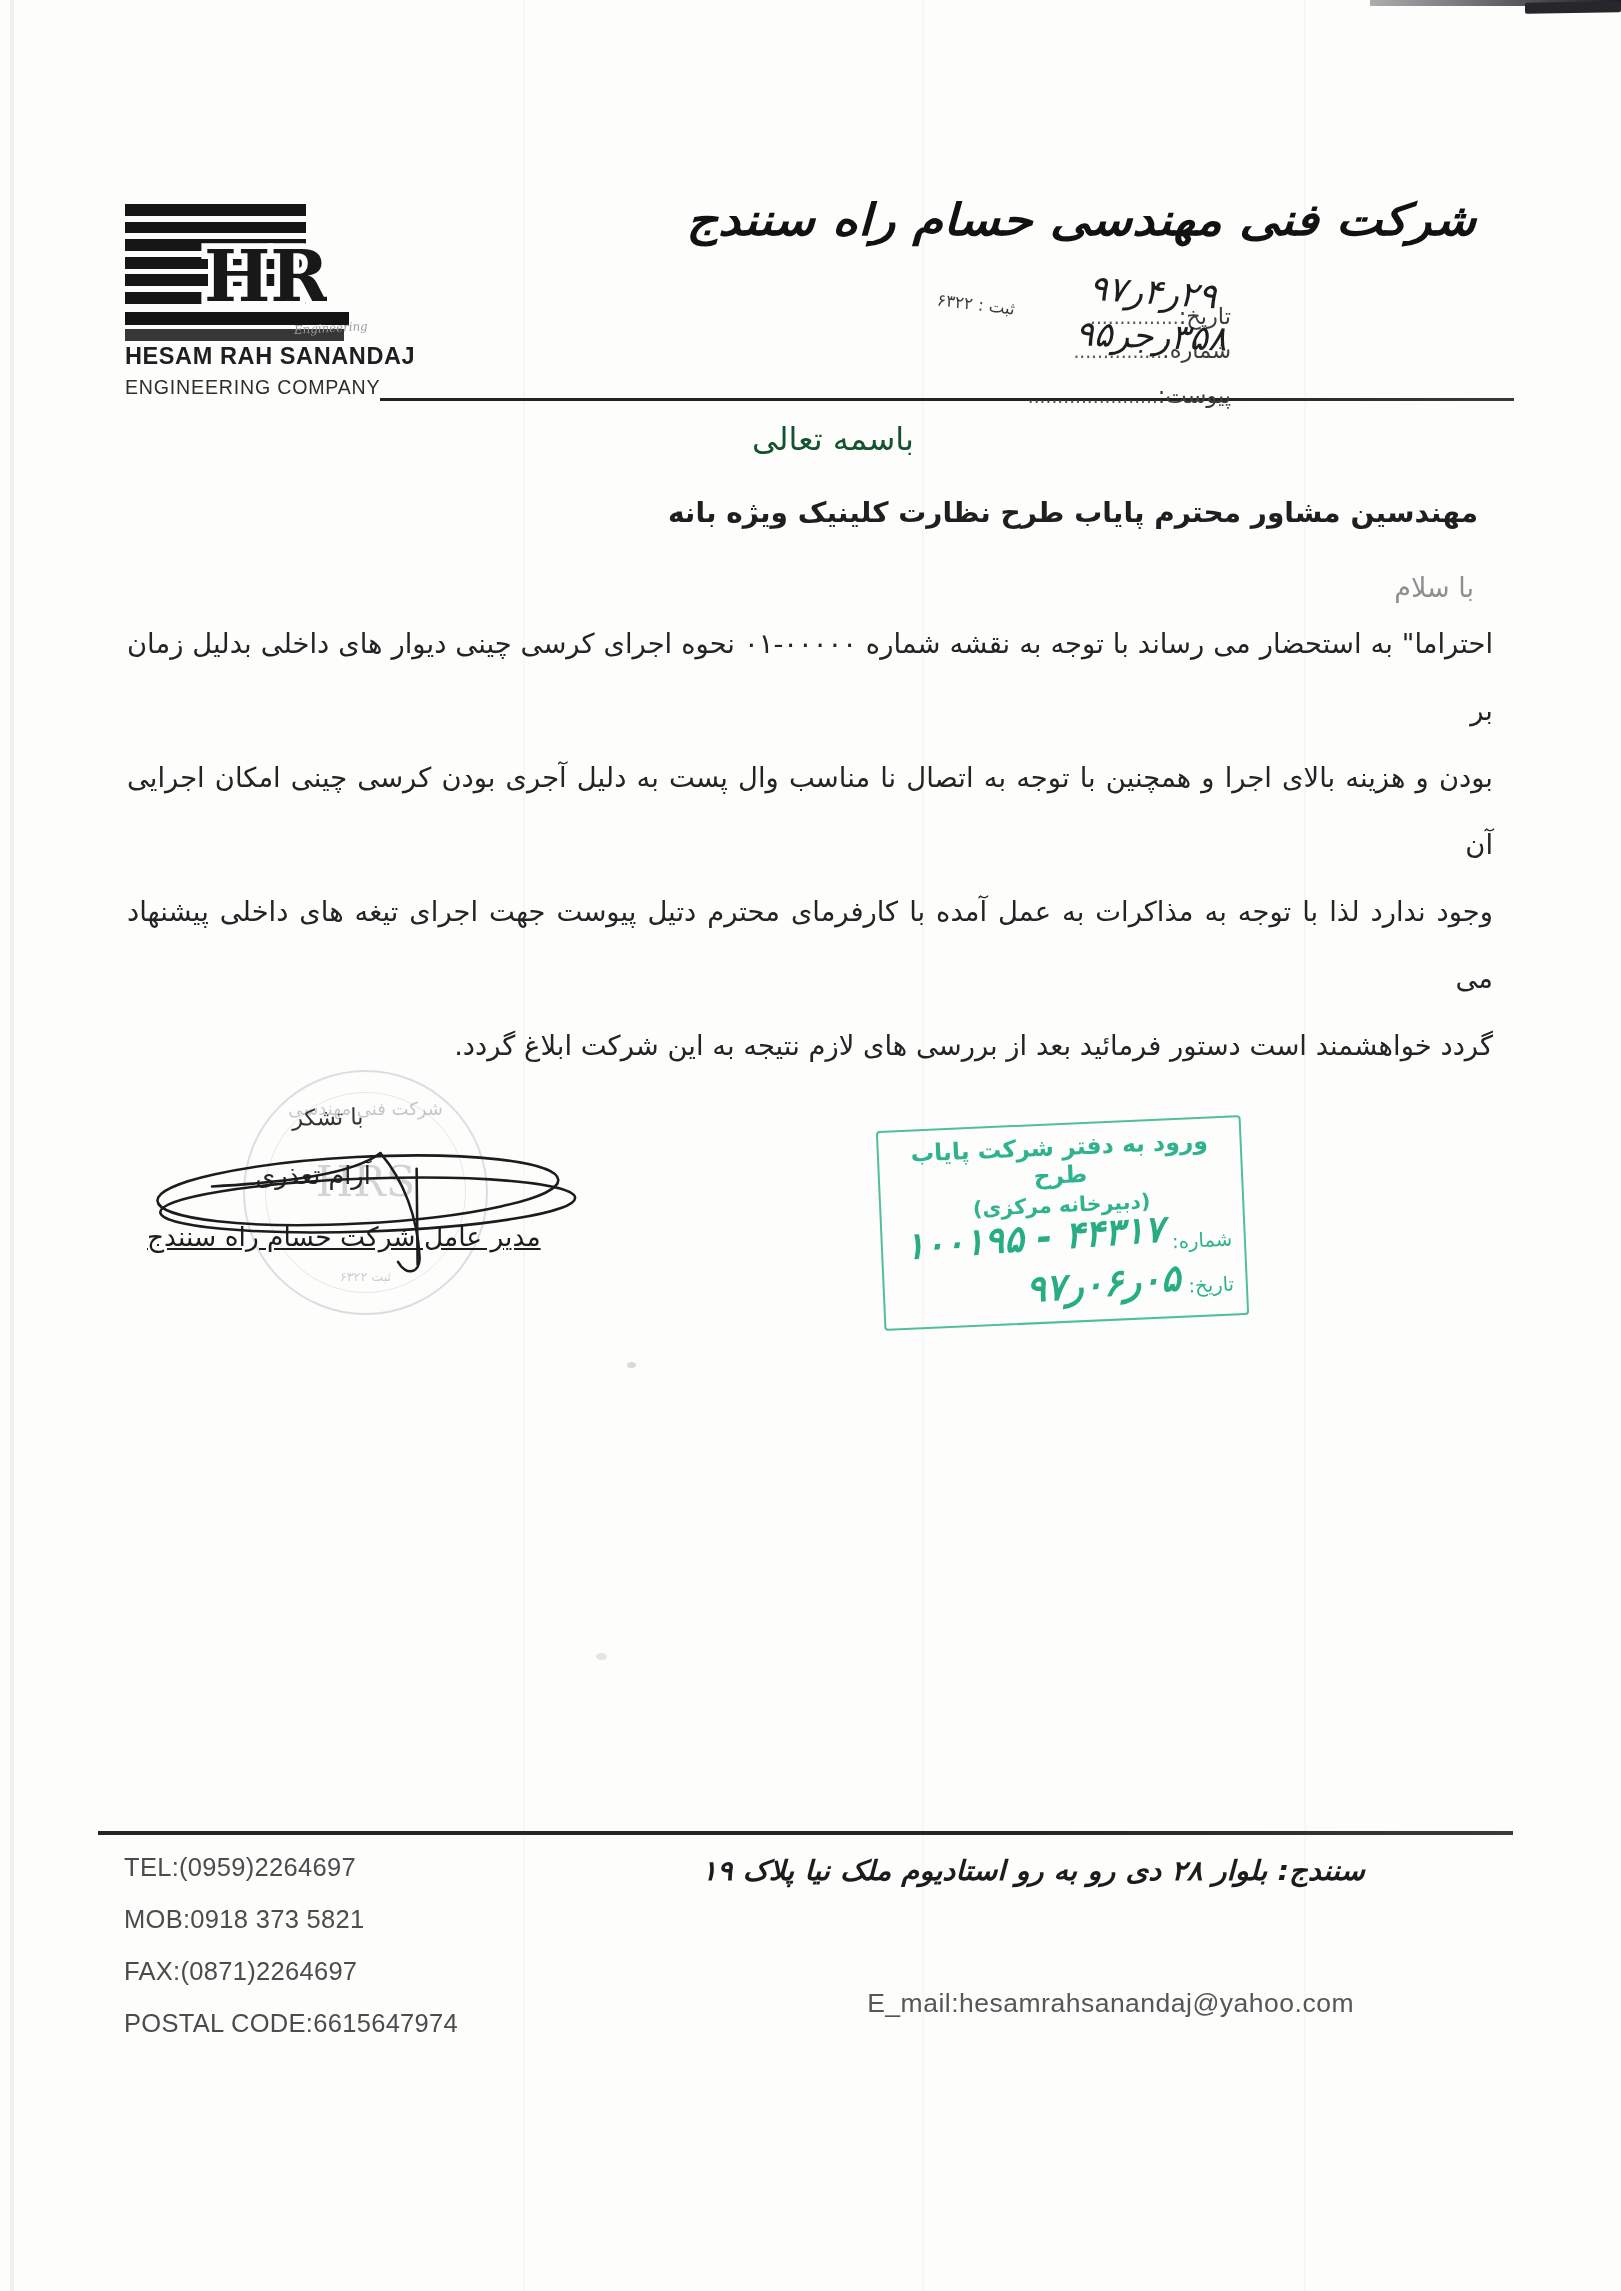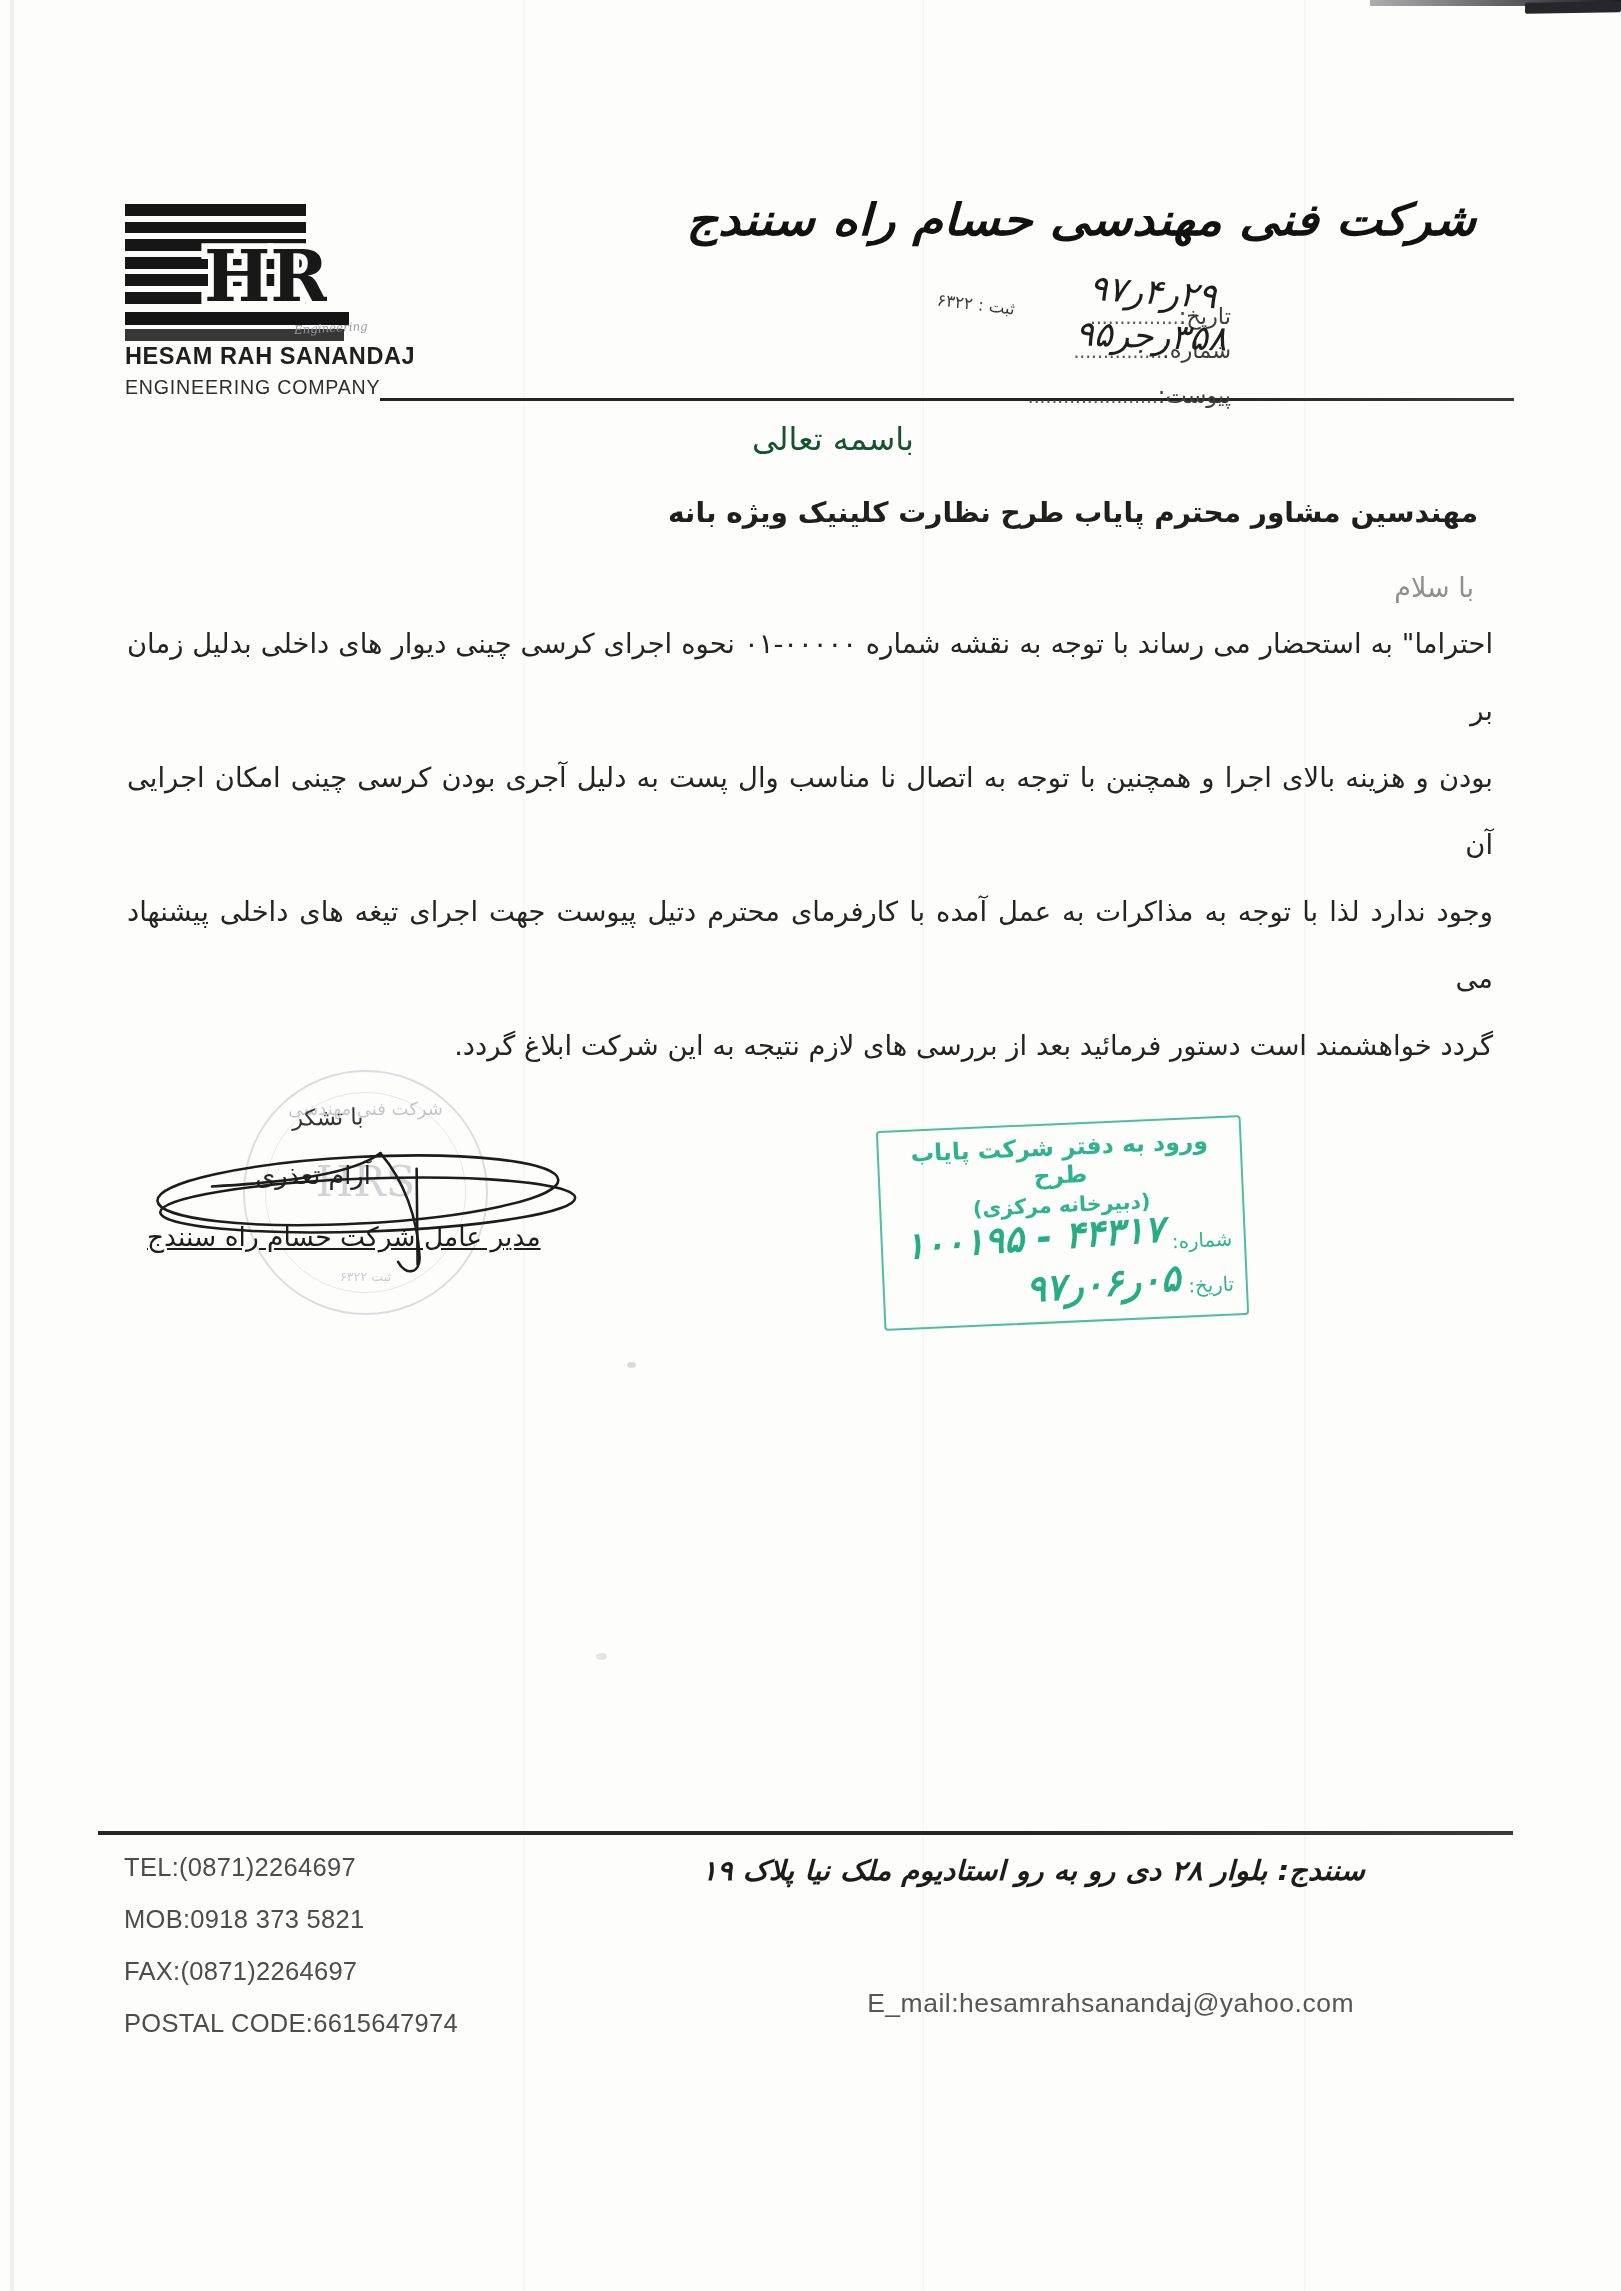--- a/index.html
+++ b/index.html
@@ -190,21 +190,21 @@
       <span class="gval gv-no">۴۴۳۱۷ - ۱۰۰۱۹۵</span>
     </div>
     <div class="row">
       <span class="glabel">تاریخ:</span>
       <span class="gval gv-date">۰۵ر۰۶ر۹۷</span>
     </div>
   </div>
 
   <div class="abs foot-rule"></div>
   <div class="abs contacts">
-    <div>TEL:(0871)2264697</div>
+    <div>TEL:(0959)2264697</div>
     <div>MOB:0918 373 5821</div>
     <div>FAX:(0871)2264697</div>
     <div>POSTAL CODE:6615647974</div>
   </div>
   <div class="abs addr-fa">سنندج: بلوار ۲۸ دی رو به رو استادیوم ملک نیا پلاک ۱۹</div>
   <div class="abs email">E_mail:hesamrahsanandaj@yahoo.com</div>
 
 </div>
 
 

